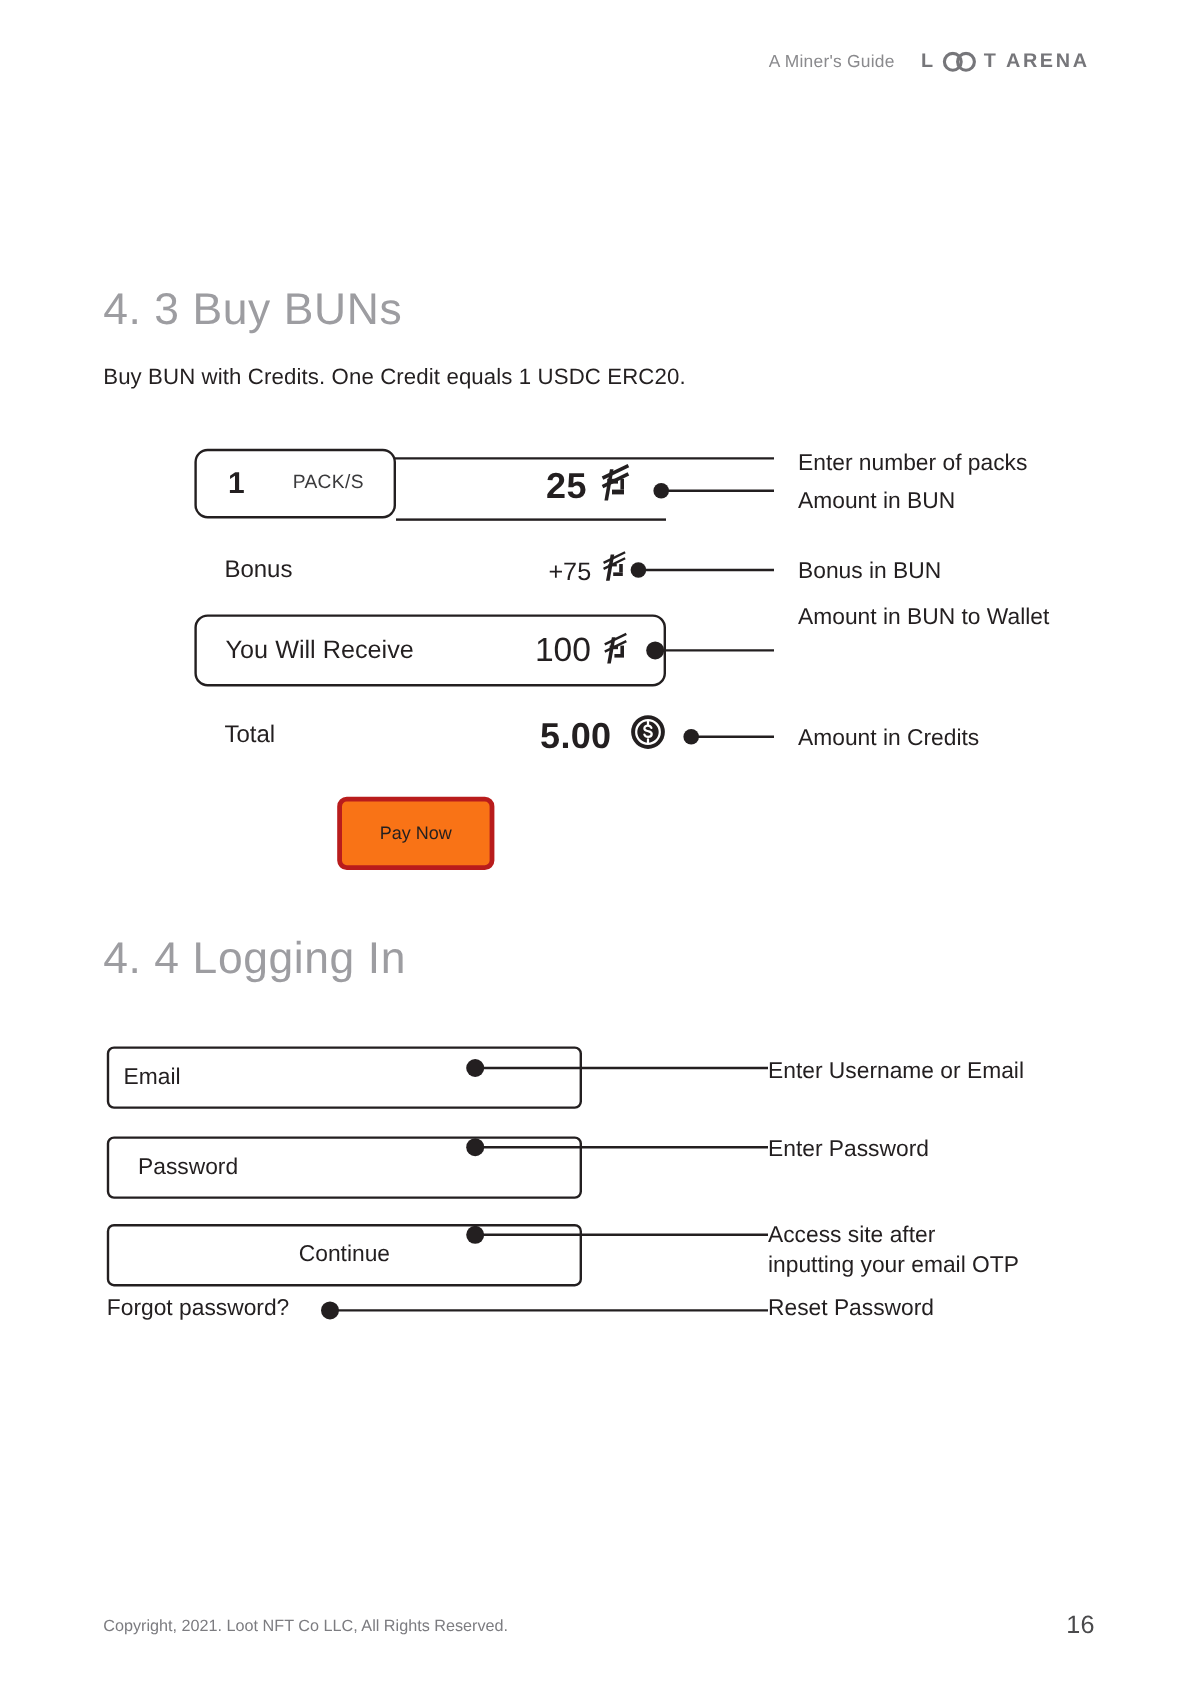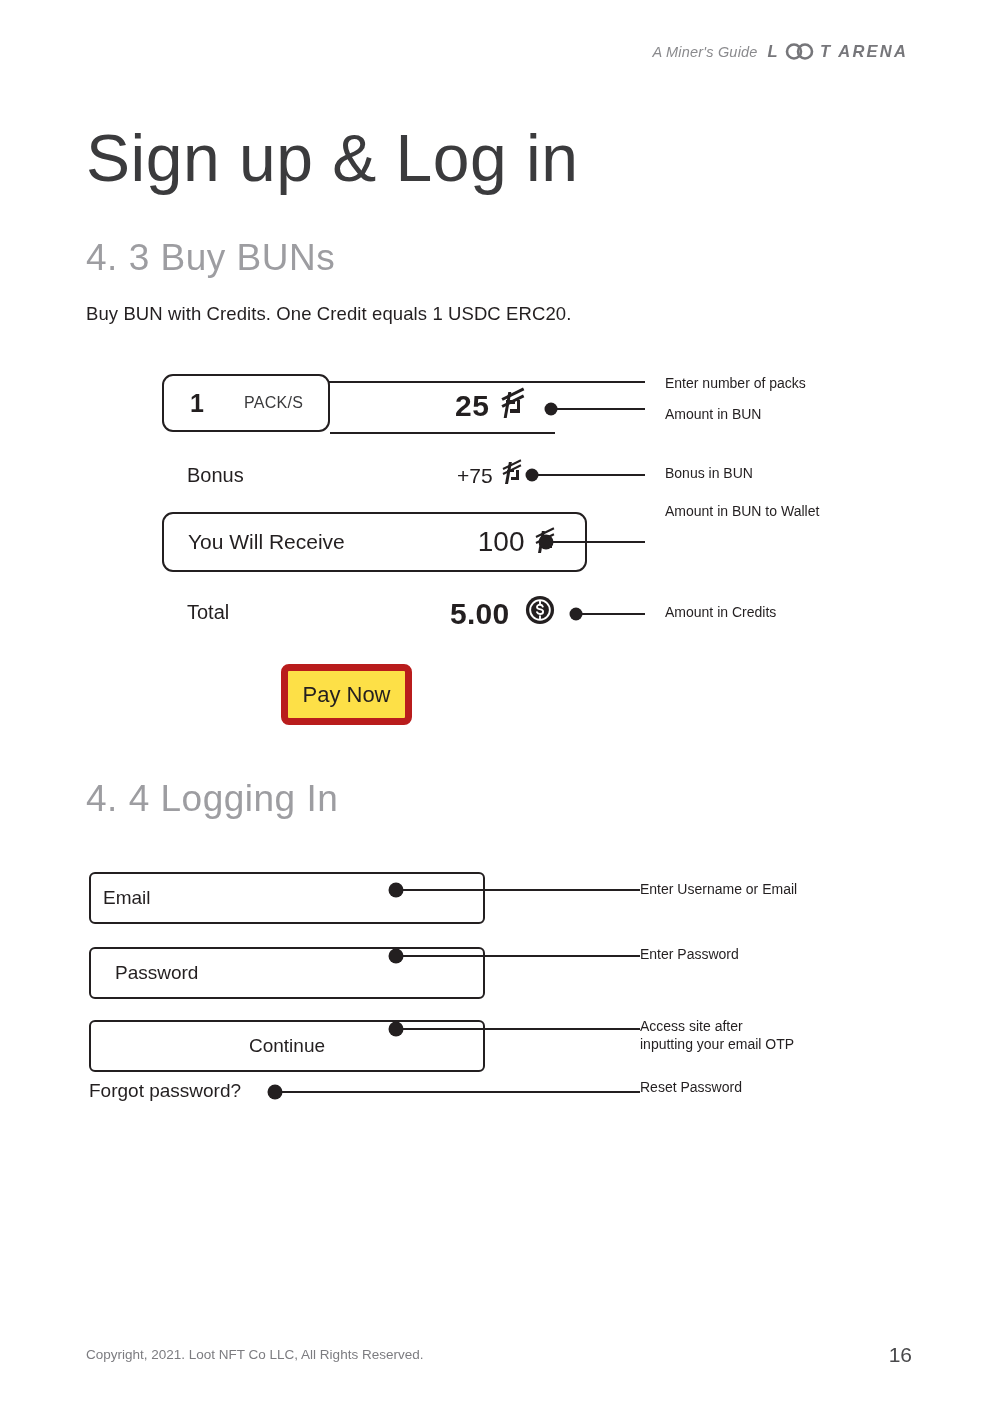--- a/index.html
+++ b/index.html
@@ -20,22 +20,21 @@
     inset: 0;
   }
 
   
   .header {
     position: absolute;
     top: 42px;
     right: 92px;
     display: flex;
     align-items: center;
-    gap: 10px;
-    font-style: italic;
+    gap: 22px;
   }
   .header-tag {
     font-size: 14.5px;
     color: #8a8a8d;
     letter-spacing: .2px;
     font-weight: 400;
   }
   .brand {
     display: flex;
     align-items: center;
@@ -149,21 +148,21 @@
     font-weight: 400;
     display: flex;
     align-items: baseline;
     gap: 8px;
   }
 
   .receive-box {
     position: absolute;
     left: 162px;
     top: 512px;
-    width: 425px;
+    width: 393px;
     height: 60px;
     border: 2px solid #231f20;
     border-radius: 11px;
     box-sizing: border-box;
     display: flex;
     align-items: center;
     justify-content: space-between;
     padding: 0 22px 0 24px;
   }
   .receive-label { font-size: 21px; font-weight: 400; }
@@ -212,28 +211,28 @@
   
   .usdc { display:inline-block; vertical-align: middle; }
 
   
   .pay-btn {
     position: absolute;
     left: 281px;
     top: 664px;
     width: 131px;
     height: 61px;
-    border: 7px solid #b91c1c;
+    border: 4px solid #b91c1c;
     border-radius: 8px;
-    background: #fde047;
+    background: #f97316;
     box-sizing: border-box;
     display: flex;
     align-items: center;
     justify-content: center;
-    font-size: 22px;
+    font-size: 15px;
     font-weight: 400;
     color: #231f20;
     font-family: "Liberation Sans", sans-serif;
     cursor: pointer;
   }
 
   
   .field {
     position: absolute;
     left: 89px;
@@ -259,21 +258,21 @@
     top: 1080px;
     font-size: 19px;
     font-weight: 400;
     color: #231f20;
     cursor: pointer;
   }
 
   
   .anno {
     position: absolute;
-    font-size: 14px;
+    font-size: 19px;
     font-weight: 400;
     color: #231f20;
     line-height: 1.32;
     white-space: pre-line;
   }
 
   
   .leaders {
     position: absolute;
     left: 0; top: 0;
@@ -311,21 +310,20 @@
       <span class="brand-oo">
         <svg width="30" height="17" viewBox="0 0 30 17" aria-hidden="true">
           <circle cx="9" cy="8.5" r="7" fill="none" stroke="#76767a" stroke-width="2.6"></circle>
           <circle cx="20" cy="8.5" r="7" fill="none" stroke="#76767a" stroke-width="2.6"></circle>
         </svg>
       </span>
       <span class="brand-rest">T ARENA</span>
     </span>
   </div>
 
-  <div class="h1">Sign up &amp; Log in</div>
   <div class="h2 s43">4. 3 Buy BUNs</div>
   <div class="subtitle">Buy BUN with Credits. One Credit equals 1 USDC ERC20.</div>
   <div class="h2 s44">4. 4 Logging In</div>
 
   <div class="widget">
 
     <div class="row-underline"></div>
 
     <div class="pack-box">
       <span class="pack-qty">1</span>

